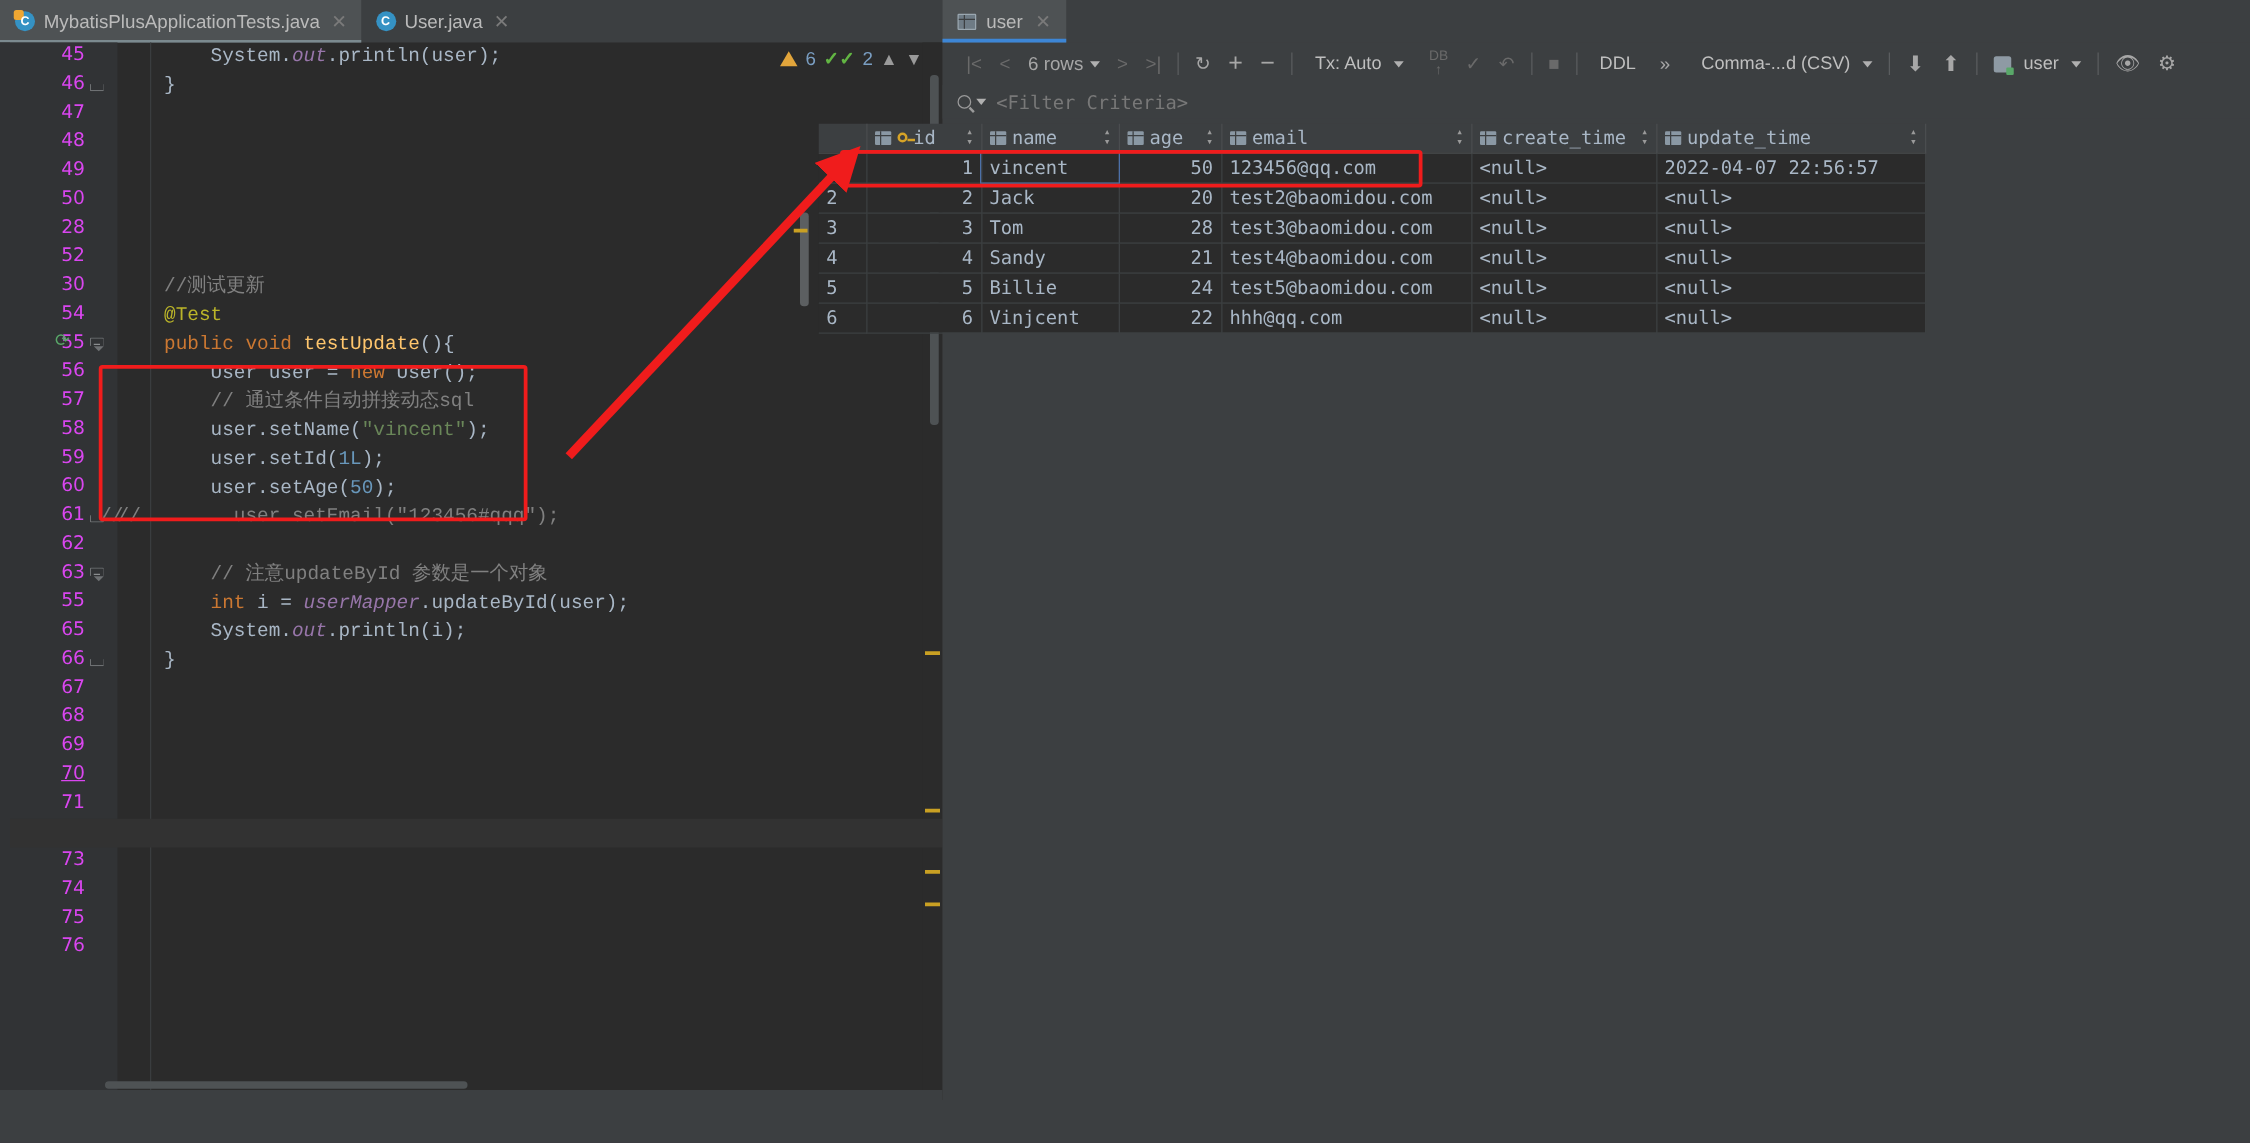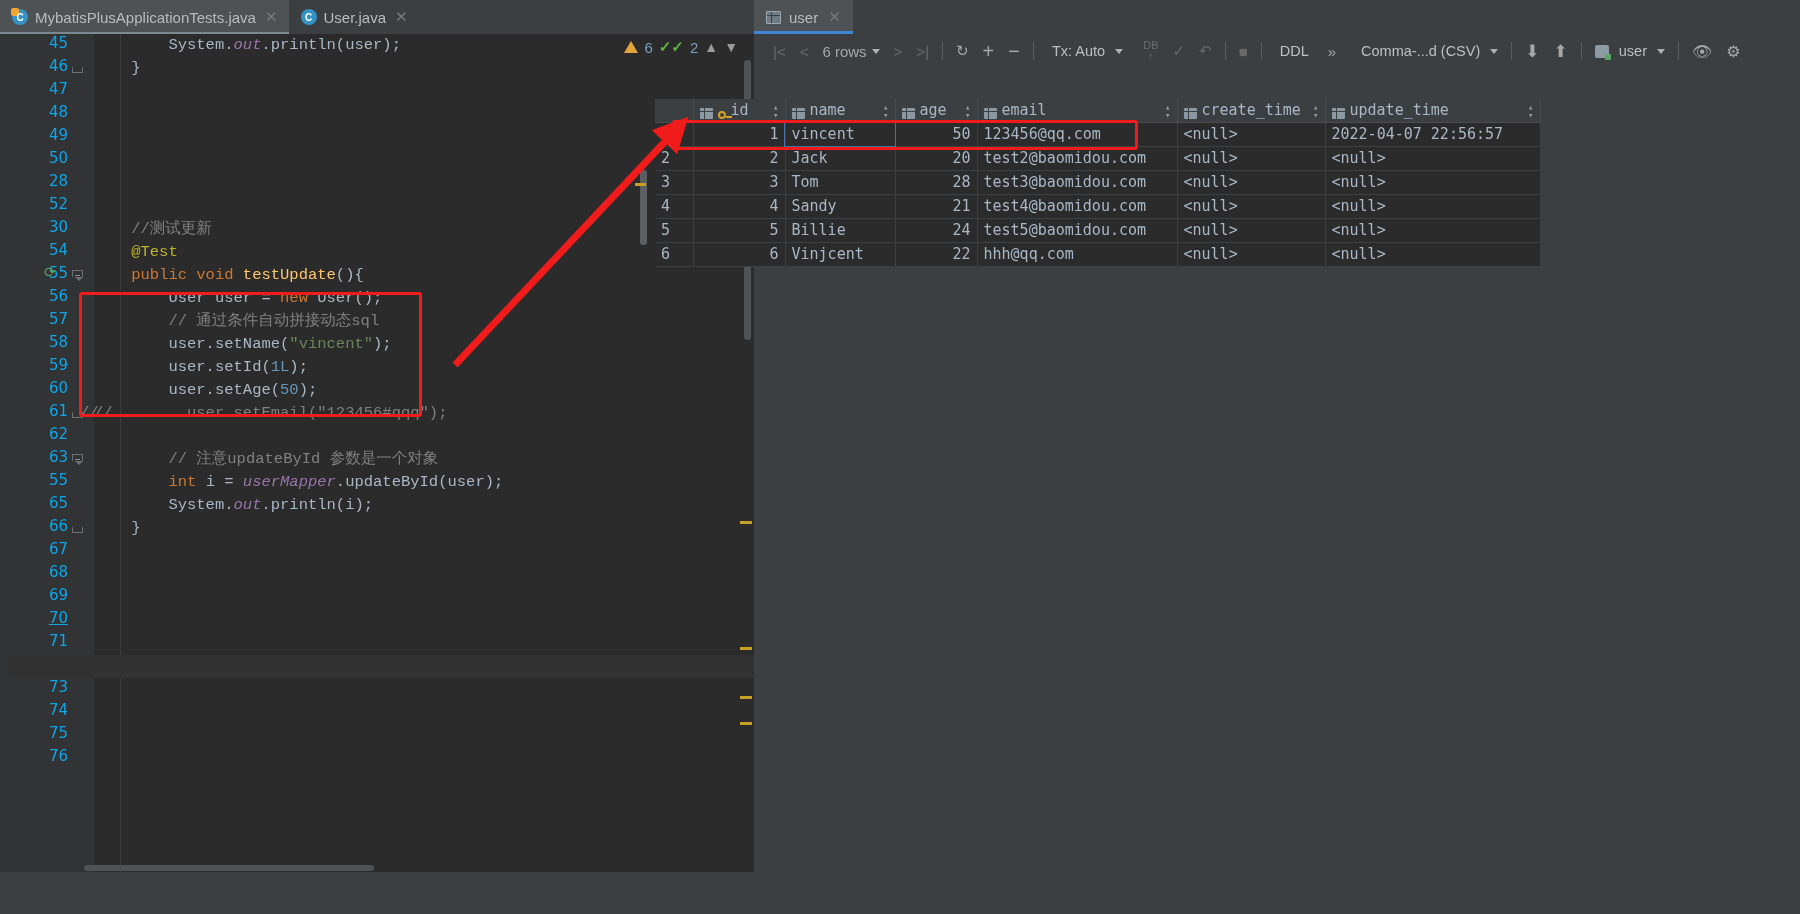--- a/index.html
+++ b/index.html
@@ -27,21 +27,21 @@
 
   
   #inspect-widget { position: absolute; right: 16px; top: 38px; display: flex; align-items: center; gap: 6px; font-size: 15px; z-index: 6; }
   #inspect-widget .warn-tri { width:0;height:0;border-left:7px solid transparent;border-right:7px solid transparent;border-bottom:12px solid #e2a53b; position: relative;}
   #inspect-widget .cnt { color: #7a9ec2; }
   #inspect-widget .chk { color: #62b543; font-size: 15px; font-weight: bold;}
   #inspect-widget .chev { color: #9a9a9a; font-size: 14px; }
 
   
   #gutter { position: absolute; left: 0; top: 34px; width: 94px; height: 846px; background: #313335; }
-  .gline { position: absolute; right: 26px; font-family: "DejaVu Sans", sans-serif; font-size: 15px; color: #0ea5e9; text-align: right; width: 40px; }
+  .gline { position: absolute; right: 26px; font-family: "DejaVu Sans", sans-serif; font-size: 15px; color: #d946ef; text-align: right; width: 40px; }
   .gline.cur { color: #a4a3a0; font-weight: bold; }
   #cur-line-bg { position: absolute; left: 8px; width: 746px; height: 23px; background: #323232; }
   .fold { position: absolute; left: 72px; width: 11px; height: 11px; }
   .fold i { display:block; width: 11px; height: 11px; border: 1px solid #6e7173; border-radius: 1px; position: relative; }
   .fold i::after { content:""; position:absolute; left:2px; top:4px; width:5px; height:1px; background:#8a8d8f; }
   .fold.end i { border-top: none; height: 6px; margin-top: 4px; }
   .fold.end i::after { display:none; }
   .fold.arrow i { border-bottom:none; height:7px; }
   .fold.arrow i::before { content:""; position:absolute; left:2px; top:6px; width:0;height:0;border-left:4px solid transparent;border-right:4px solid transparent;border-top:4px solid #6e7173; }
   .run-mark { position: absolute; left: 44px; color: #59a869; font-size: 14px; }
@@ -96,21 +96,21 @@
 
   
   #db-table { position:absolute; left:655px; top:99px; }
   table.grid { border-collapse: collapse; font-family: "DejaVu Sans Mono", monospace; font-size: 15px; table-layout: fixed; }
   table.grid th { background:#3c3f41; color:#a9b7c6; font-weight: normal; height:23px; border-right:1px solid #4a4d4f; border-bottom:1px solid #4a4d4f; padding: 0 6px; text-align:left; }
   table.grid td { background:#2b2b2b; color:#a9b7c6; height:24px; border-right:1px solid #3d4042; border-bottom:1px solid #3d4042; padding: 0 6px; }
   td.rownum { background:#3c3f41; color:#888; text-align:left; width:38px; padding-left:8px; }
   td.num-cell { text-align:right; }
   td.nullv { color:#6e6e6e; }
   td.sel { background:#2f4f82; color:#ffffff; outline: 1px solid #4c70a8; }
-  th .thwrap { display:flex; align-items:flex-end; gap:5px; }
+  th .thwrap { display:flex; align-items:center; gap:5px; }
   th .thname { flex:1; }
   .col-ico { width:13px;height:11px;background:#8a98a4;border-radius:1px;position:relative;flex:none; }
   .col-ico::before{content:"";position:absolute;left:0;right:0;top:3px;height:1px;background:#3c3f41;}
   .col-ico::after{content:"";position:absolute;left:4px;top:0;bottom:0;width:1px;background:#3c3f41;}
   .key-ico { width:8px;height:8px;border:2px solid #d6a327;border-radius:50%; position:relative; flex:none; }
   .key-ico::after{content:"";position:absolute;left:6px;top:3px;width:6px;height:2px;background:#d6a327;}
   .sortarrows { color:#9a9a9a; font-size:9px; line-height:8px; display:flex; flex-direction:column; }
 
   
   #grid-scroll { position:absolute; left:640px; top:170px; width:7px; height:75px; background:#5c5f61; border-radius:3px; }
@@ -283,20 +283,25 @@
             <span style="position:absolute;right:-2px;bottom:-2px;width:6px;height:6px;background:#59a869;border-radius:1px;display:block"></span>
           </span>
         <span class="tb-text">user</span>
         <span class="caret"></span>
       </div>
       <div class="tbsep"></div>
       <div class="tb" style="font-size:16px">👁</div>
       <div class="tb" style="font-size:16px">⚙</div>
     </div>
 
+    <div id="filter-bar">
+      <span class="mag"></span>
+      <span class="caret" style="margin-left:-4px"></span>
+      <span class="txt">&lt;Filter Criteria&gt;</span>
+    </div>
   </div>
 
   <div id="db-table">
       <table class="grid">
         <colgroup>
           <col style="width: 38px;">
           <col style="width: 92px;">
           <col style="width: 110px;">
           <col style="width: 82px;">
           <col style="width: 200px;">

